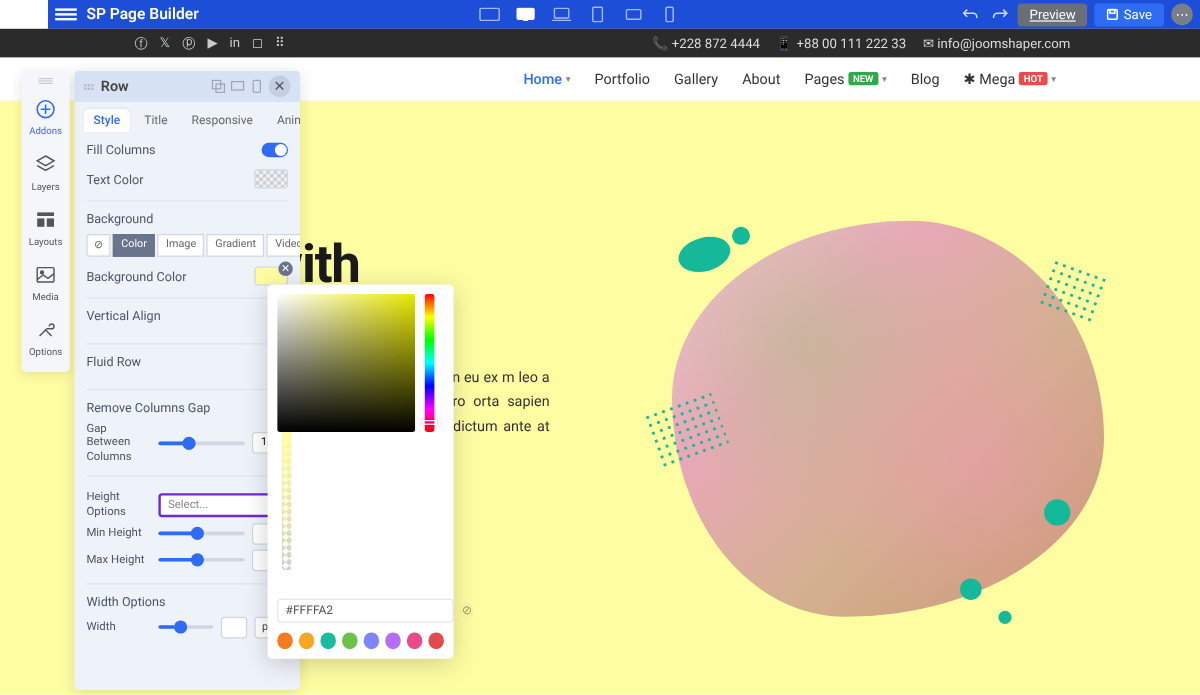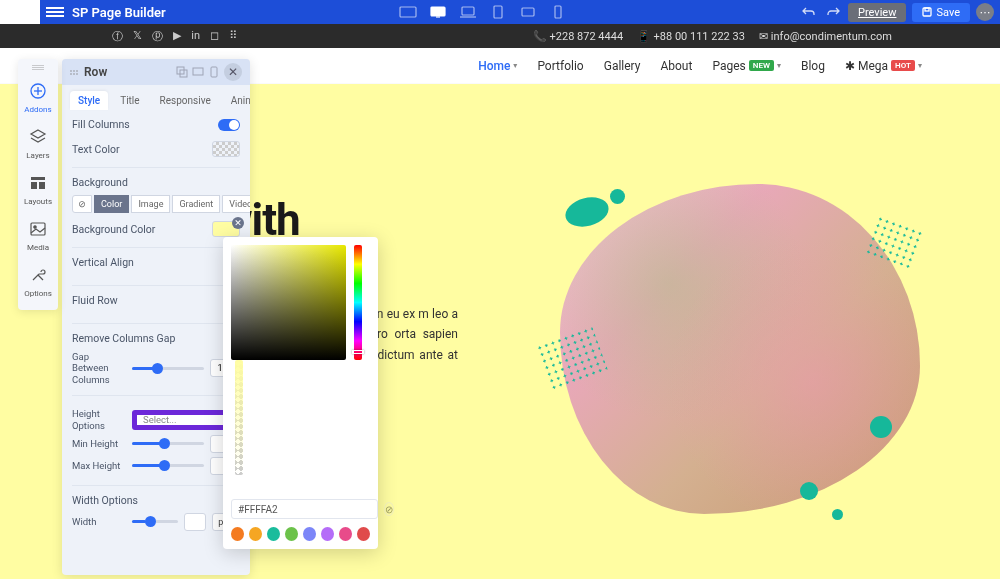--- a/index.html
+++ b/index.html
@@ -21,21 +21,21 @@
 .btn-more { background: #7a7e88; width: 18px; height: 18px; border-radius: 50%; display: flex; align-items: center; justify-content: center; cursor: pointer; font-size: 11px; }
 
 
 .infobar { height: 24px; background: #2b2b2b; display: flex; align-items: center; color: #ddd; font-size: 11px; padding: 0 108px 0 112px; }
 .socials { display: flex; gap: 10px; }
 .socials .s { opacity: 0.9; cursor: pointer; }
 .infobar-right { margin-left: auto; display: flex; gap: 14px; }
 
 
 .page { position: absolute; top: 48px; left: 0; right: 0; bottom: 0; background: #fff; }
-.page-header { height: 36px; display: flex; align-items: center; justify-content: flex-end; gap: 20px; padding: 0 78px; font-size: 12px; color: #333; border-bottom: 1px solid rgba(0,0,0,0.02); }
+.page-header { height: 36px; display: flex; align-items: center; justify-content: flex-end; gap: 20px; padding: 0 120px; font-size: 12px; color: #333; border-bottom: 1px solid rgba(0,0,0,0.02); }
 .nav-item { cursor: pointer; display: flex; align-items: center; gap: 3px; }
 .nav-item.active { color: #2e6cf6; font-weight: 500; }
 .badge-new { background: #30a84b; color: #fff; font-size: 8px; padding: 1px 4px; border-radius: 2px; font-weight: 600; }
 .badge-hot { background: #e84b4b; color: #fff; font-size: 8px; padding: 1px 4px; border-radius: 2px; font-weight: 600; }
 .chev { font-size: 8px; color: #888; }
 
 .yellow-section { position: absolute; top: 36px; left: 0; right: 0; bottom: 0; background: #fffda2; }
 .hero-title { position: absolute; left: 118px; top: 110px; font-size: 44px; font-weight: 700; color: #1a1a1a; letter-spacing: -1px; }
 .hero-text { position: absolute; left: 118px; top: 220px; width: 340px; font-size: 12px; line-height: 1.7; color: #333; text-align: justify; }
 
@@ -93,21 +93,21 @@
 .color-row { display: flex; align-items: center; justify-content: space-between; margin-top: 8px; position: relative; }
 .color-swatch { width: 28px; height: 16px; background: #fffda2; border: 1px solid #d0d6e2; border-radius: 3px; cursor: pointer; position: relative; }
 .color-swatch .clear { position: absolute; right: -5px; top: -5px; width: 12px; height: 12px; background: #6a748c; color: #fff; border-radius: 50%; font-size: 9px; display: flex; align-items: center; justify-content: center; cursor: pointer; }
 
 .slider-row { display: flex; align-items: center; gap: 6px; margin-top: 4px; }
 .slider-label { font-size: 9.5px; color: #4a5568; flex: 0 0 54px; line-height: 1.2; }
 .slider { flex: 1; height: 3px; background: #d0d6e2; border-radius: 2px; position: relative; cursor: pointer; }
 .slider .fill { position: absolute; left: 0; top: 0; height: 100%; background: #2e6cf6; border-radius: 2px; }
 .slider .thumb { position: absolute; top: -4px; width: 11px; height: 11px; background: #2e6cf6; border-radius: 50%; cursor: grab; }
 .slider-val { width: 30px; height: 18px; border: 1px solid #d0d6e2; border-radius: 3px; font-size: 9px; text-align: center; background: #fff; }
-.select { flex: 1; height: 20px; border: 5px solid #6d28d9; border-radius: 3px; background: #fff; font-size: 9.5px; color: #888; padding: 0 6px; display: flex; align-items: center; justify-content: space-between; cursor: pointer; }
+.select { flex: 1; height: 20px; border: 2px solid #6d28d9; border-radius: 3px; background: #fff; font-size: 9.5px; color: #888; padding: 0 6px; display: flex; align-items: center; justify-content: space-between; cursor: pointer; }
 .unit { width: 28px; height: 18px; border: 1px solid #d0d6e2; border-radius: 3px; background: #fff; font-size: 9px; display: flex; align-items: center; justify-content: center; gap: 2px; cursor: pointer; }
 
 
 .colorpicker { position: absolute; top: 237px; left: 223px; width: 155px; background: #fff; border-radius: 4px; box-shadow: 0 4px 20px rgba(0,0,0,0.18); padding: 8px; z-index: 100; }
 .cp-canvas { width: 115px; height: 115px; background: linear-gradient(to top, #000, transparent), linear-gradient(to right, #fff, #e8e800); border-radius: 2px; position: relative; cursor: crosshair; display: inline-block; vertical-align: top; }
 .cp-hue { display: inline-block; width: 8px; height: 115px; margin-left: 4px; background: linear-gradient(to bottom, #f00, #ff0, #0f0, #0ff, #00f, #f0f, #f00); border-radius: 2px; position: relative; cursor: pointer; vertical-align: top; }
 .cp-hue .hthumb { position: absolute; left: -2px; width: 12px; height: 4px; border: 1px solid #fff; box-shadow: 0 0 2px rgba(0,0,0,0.5); top: 105px; }
 .cp-alpha { display: inline-block; width: 8px; height: 115px; margin-left: 4px; border-radius: 2px; vertical-align: top; background-image: linear-gradient(to bottom, #fffda2, transparent), linear-gradient(45deg,#ccc 25%,transparent 25%),linear-gradient(-45deg,#ccc 25%,transparent 25%),linear-gradient(45deg,transparent 75%,#ccc 75%),linear-gradient(-45deg,transparent 75%,#ccc 75%); background-size: 100% 100%, 6px 6px,6px 6px,6px 6px,6px 6px; cursor: pointer; }
 .cp-hex { margin-top: 24px; display: flex; align-items: center; gap: 6px; }
 .cp-hex input { flex: 1; border: 1px solid #e2e6ee; border-radius: 3px; height: 20px; padding: 0 6px; font-size: 10px; color: #555; }
@@ -189,21 +189,21 @@
     <span class="s">𝕏</span>
     <span class="s">ⓟ</span>
     <span class="s">▶</span>
     <span class="s">in</span>
     <span class="s">◻</span>
     <span class="s">⠿</span>
   </div>
   <div class="infobar-right">
     <span>📞 <span>+228 872 4444</span></span>
     <span>📱 <span>+88 00 111 222 33</span></span>
-    <span>✉ <span>info@condimentum.com</span></span>
+    <span>✉ <span>info@joomshaper.com</span></span>
   </div>
 </div>
 
 <div class="page">
   <div class="page-header">
     <div class="nav-item active">
         <span>Home</span>
         <span class="chev">▾</span>
       </div>
     <div class="nav-item">Portfolio</div>

